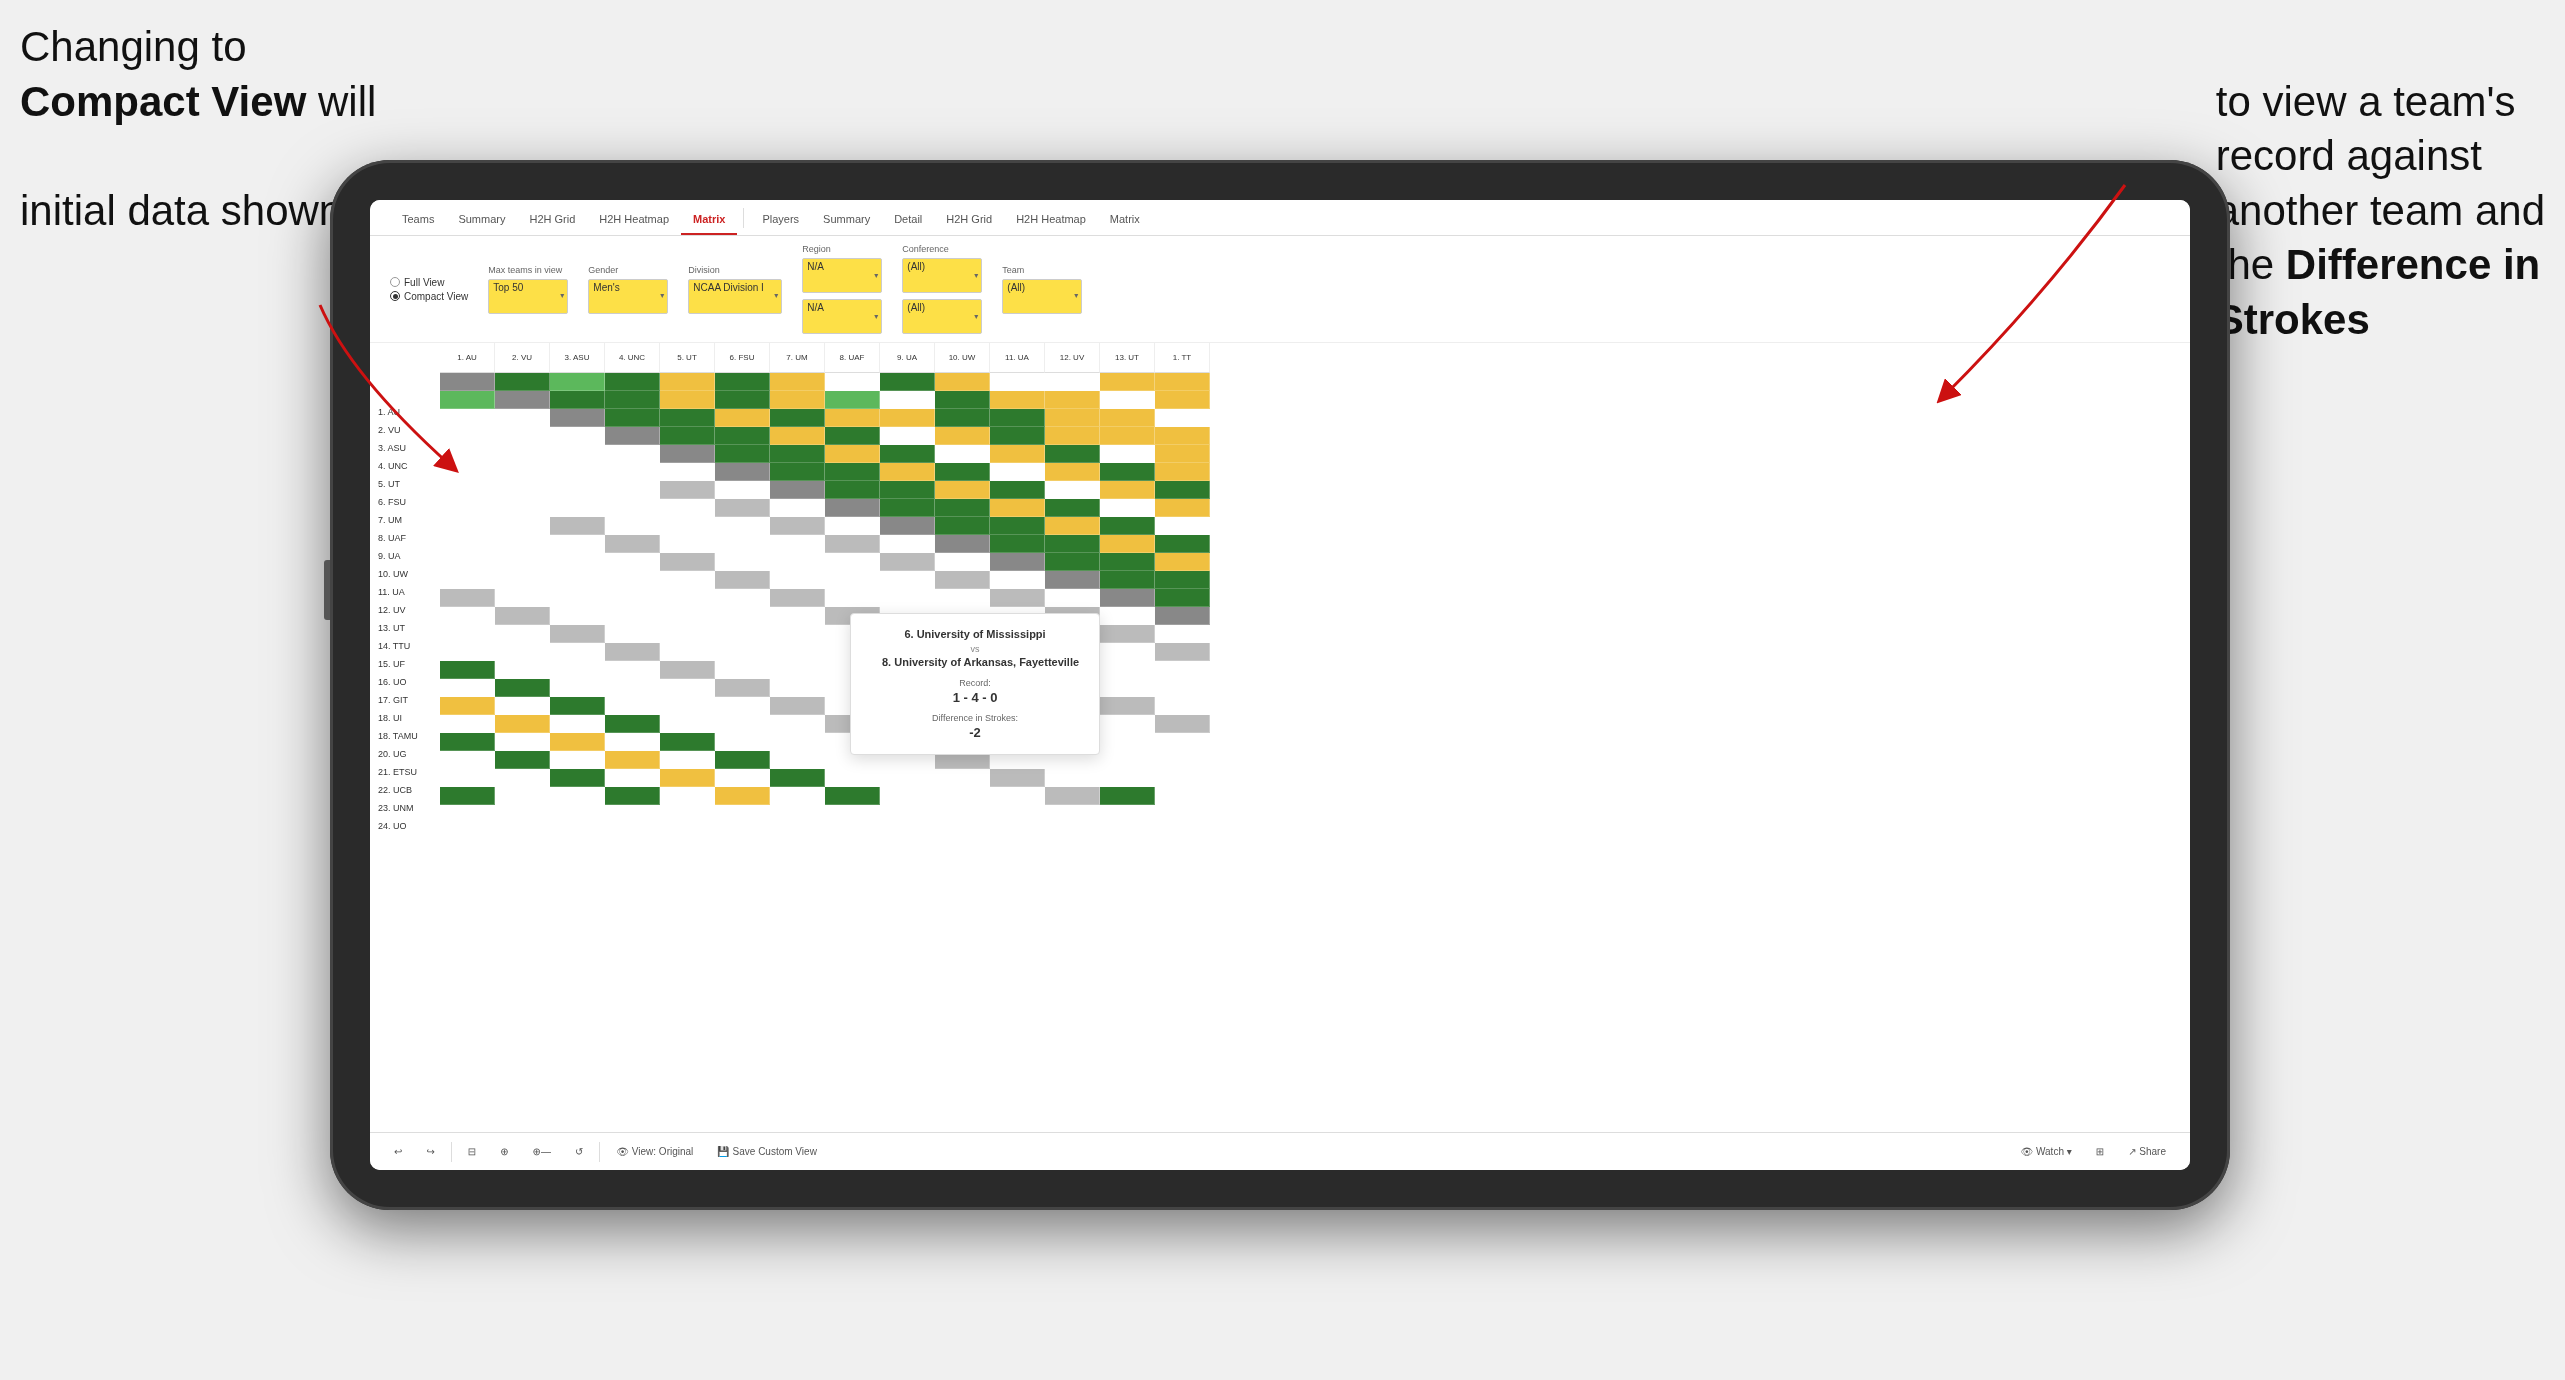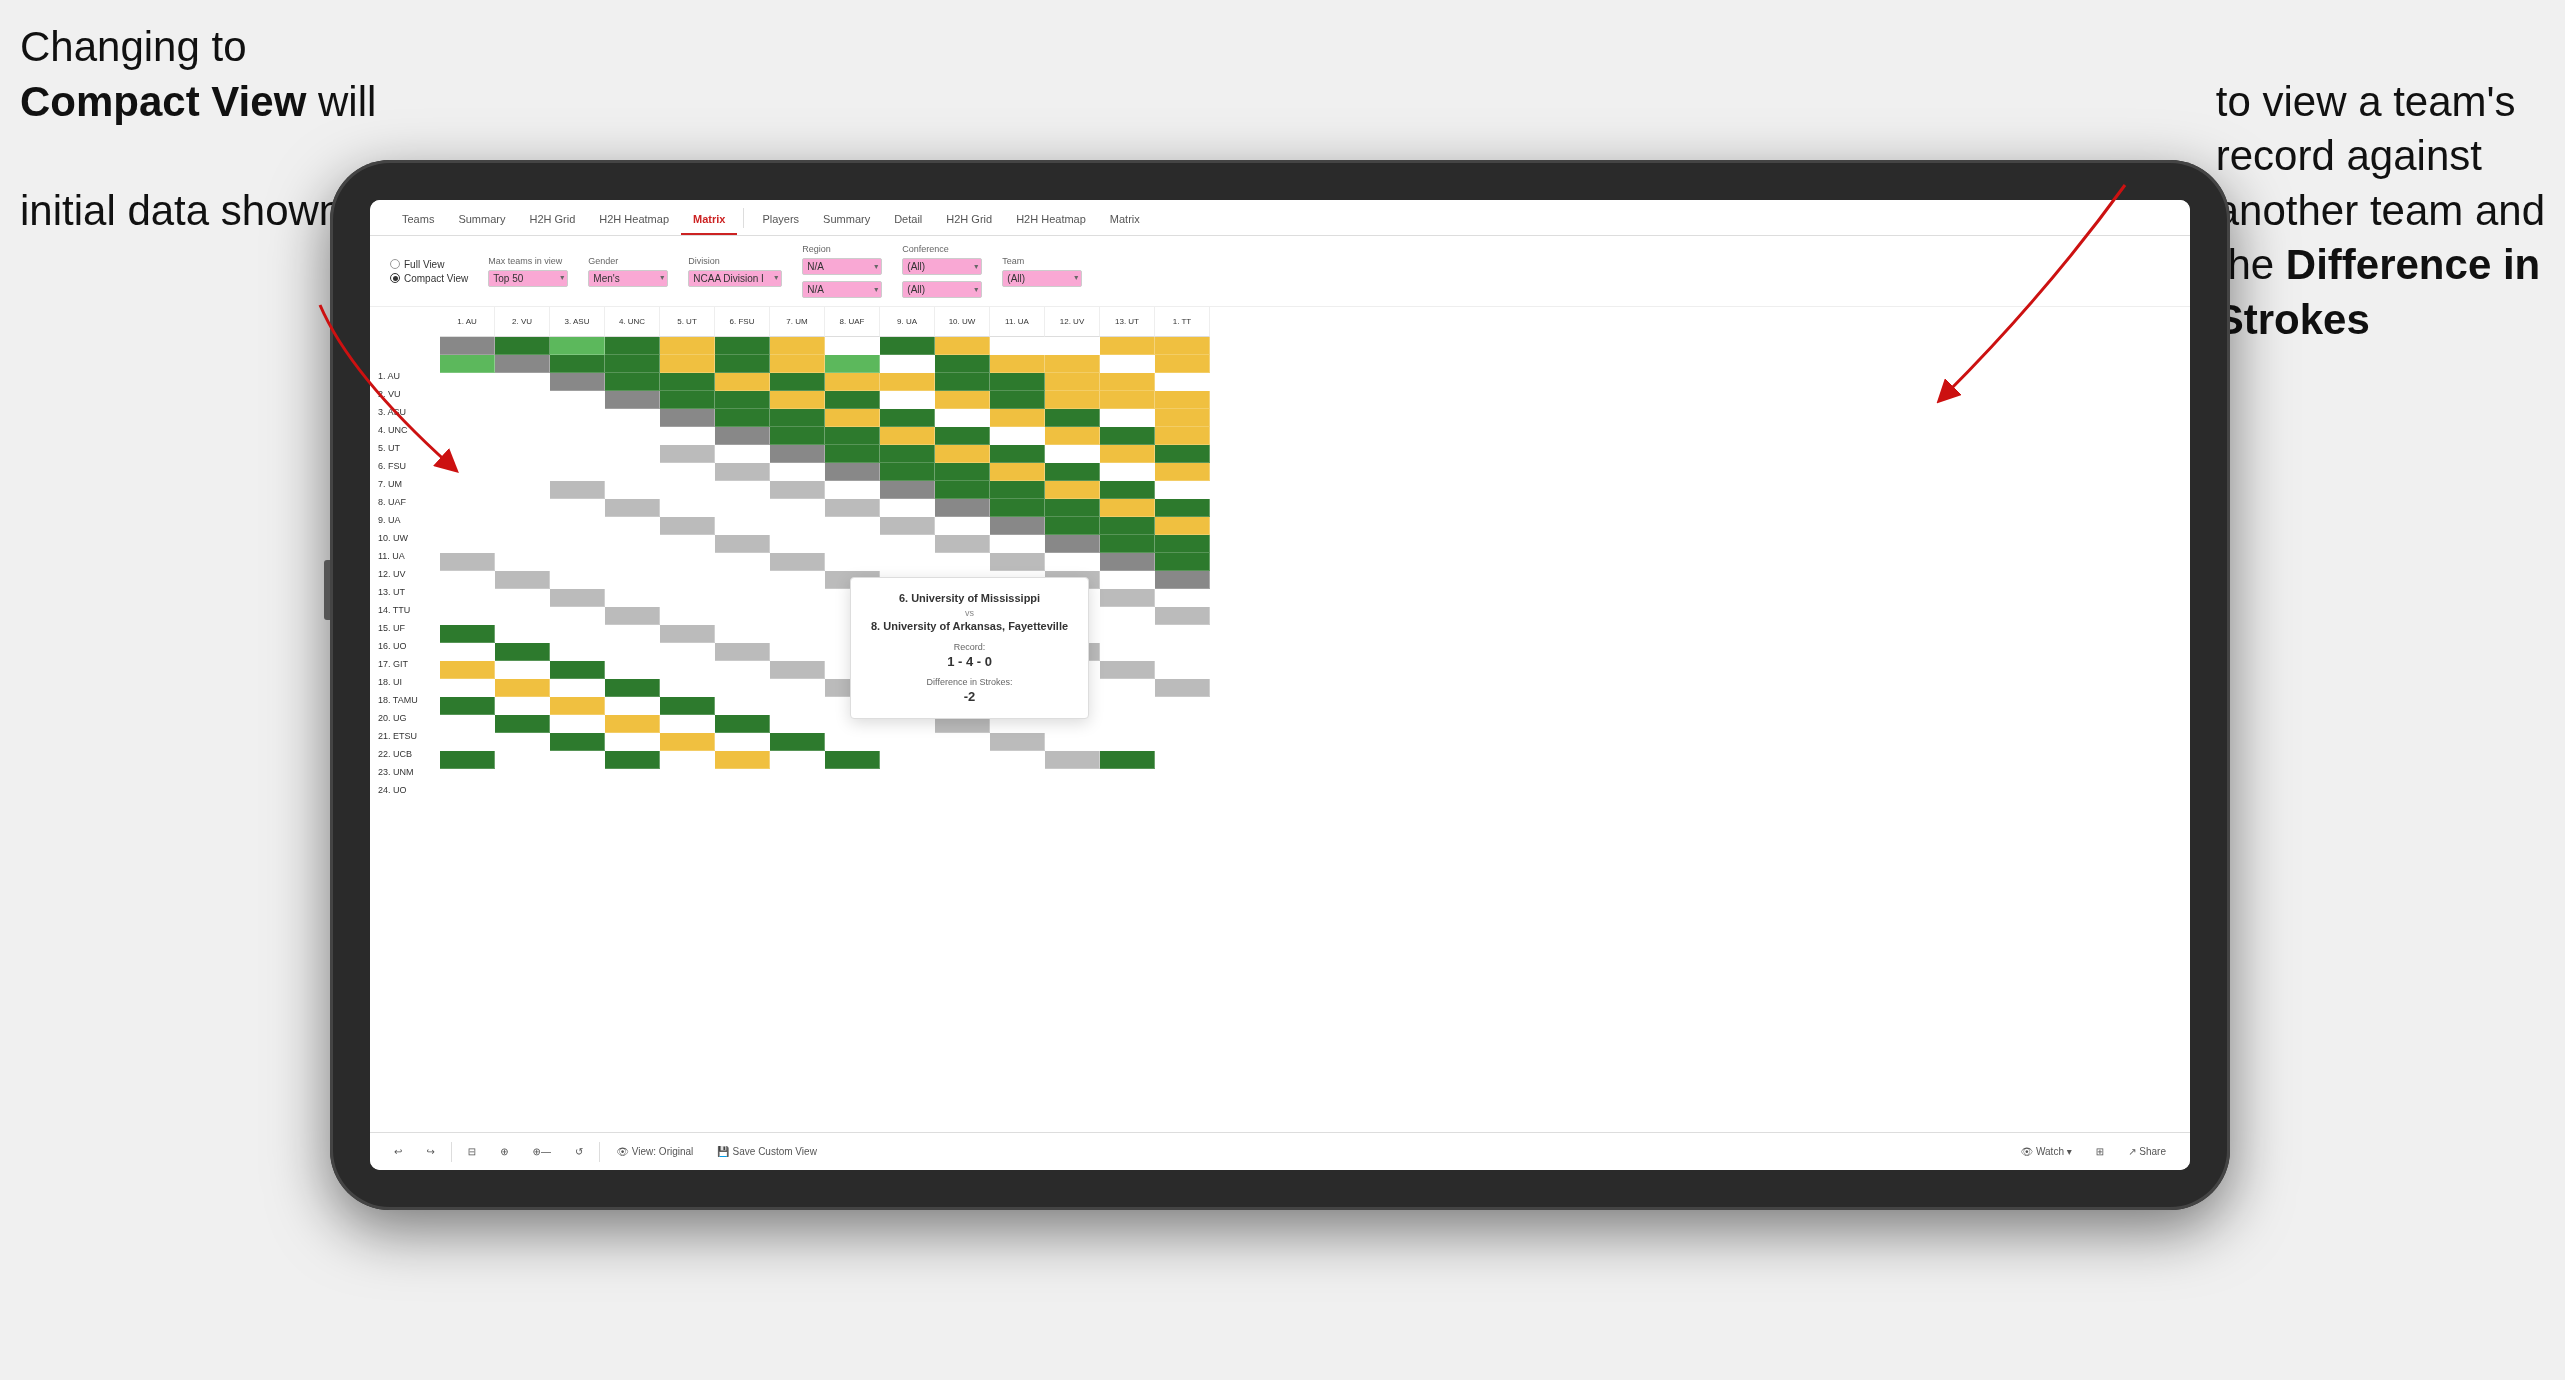--- a/index.html
+++ b/index.html
@@ -192,23 +192,23 @@
       gap: 2px;
     }
     .filter-label {
       font-size: 9px;
       color: #666;
     }
     .filter-select {
       font-size: 10px;
       color: #333;
       border: 1px solid #ccc;
-      padding: 2px 16px 2px 4px;
+      padding: 2px 16px 20px 4px;
       border-radius: 2px;
-      background: #f9a8d4;
+      background: #fde047;
       min-width: 80px;
       appearance: none;
       position: relative;
     }
     .filter-select-wrapper {
       position: relative;
       display: inline-block;
     }
     .filter-select-wrapper::after {
       content: '▾';
@@ -311,20 +311,21 @@
     .tooltip-vs {
       font-size: 9px;
       color: #888;
       margin-bottom: 2px;
     }
     .tooltip-team2 {
       font-size: 11px;
       font-weight: 600;
       color: #333;
       margin-bottom: 10px;
+      margin-left: 11px;
     }
     .tooltip-record-label {
       font-size: 9px;
       color: #666;
       margin-bottom: 2px;
     }
     .tooltip-record {
       font-size: 13px;
       font-weight: 600;
       color: #333;

